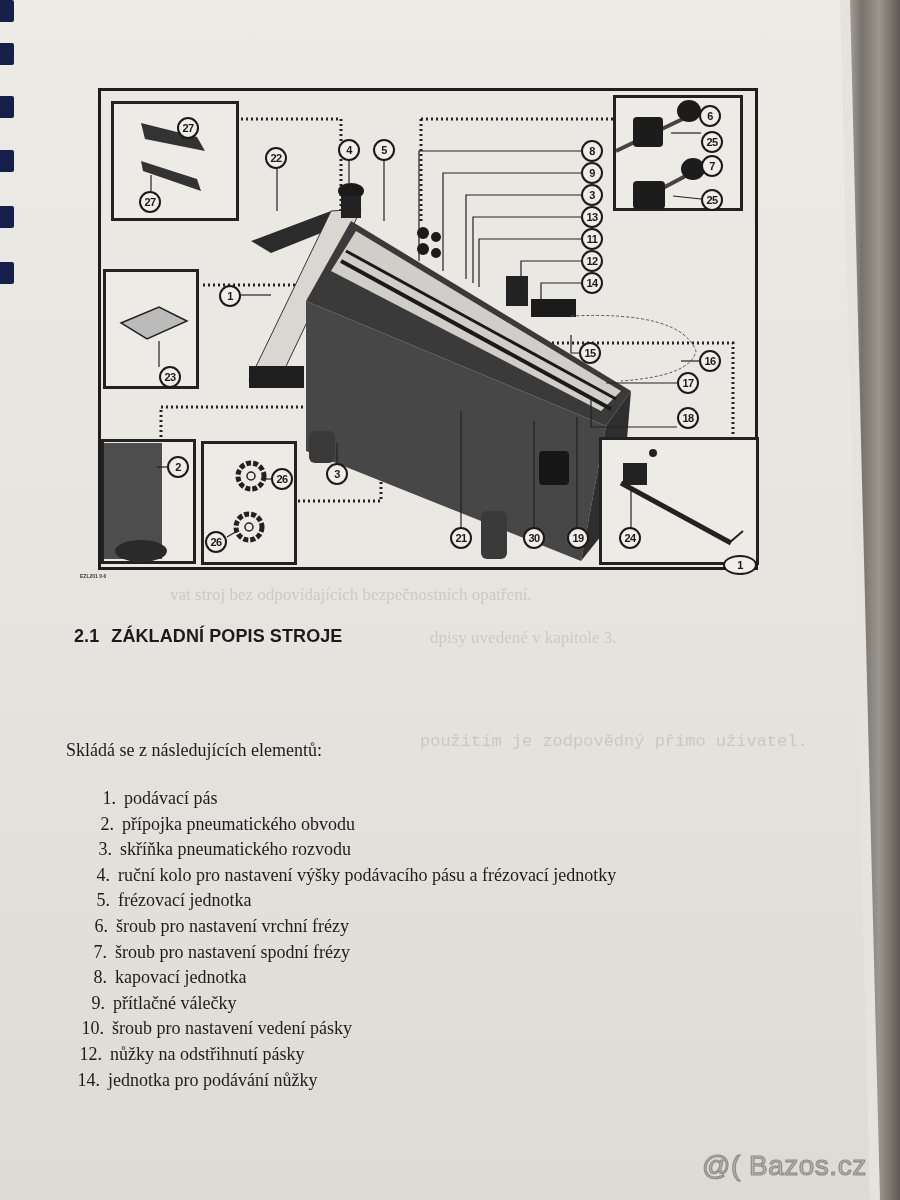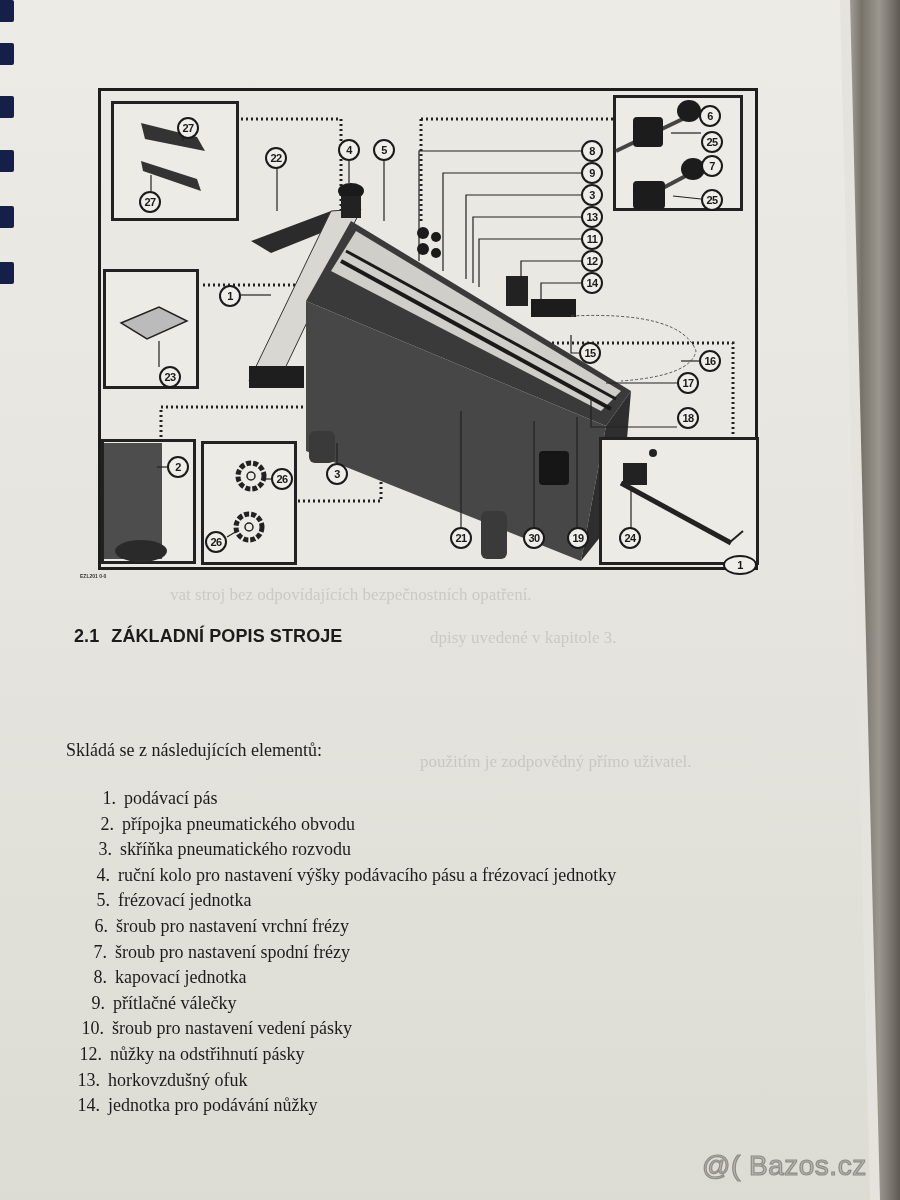--- a/index.html
+++ b/index.html
@@ -98,21 +98,21 @@
     <div class="hole" style="top:43px"></div>
     <div class="hole" style="top:96px"></div>
     <div class="hole" style="top:150px"></div>
     <div class="hole" style="top:206px"></div>
     <div class="hole" style="top:262px"></div>
   </div>
 
   <div class="bleed" style="left:250px; top:540px;">s vyhovujícím odsáváním pilin.</div>
   <div class="bleed" style="left:170px; top:585px;">vat stroj bez odpovídajících bezpečnostních opatření.</div>
   <div class="bleed" style="left:430px; top:628px;">dpisy uvedené v kapitole 3.</div>
-  <div class="bleed" style="left:420px; top:752px;">použitím je zodpovědný přímo uživatel.</div>
+  <div class="bleed" style="left:420px; top:732px;font-family:Liberation Mono, monospace;">použitím je zodpovědný přímo uživatel.</div>
 
   <div class="diagram">
     <svg width="660" height="482" viewBox="0 0 660 482">
 
       <g stroke="#222" stroke-width="3" stroke-dasharray="2 3" fill="none">
         <polyline points="140,28 240,28 240,190"></polyline>
         <polyline points="320,28 320,130"></polyline>
         <polyline points="512,28 320,28"></polyline>
         <polyline points="102,194 330,194"></polyline>
         <polyline points="60,346 60,316 280,316 280,410 196,410"></polyline>
@@ -314,23 +314,19 @@
       </li>
     <li class="two" style="padding-left:2px">
         <span class="n">10.</span>
         <span>šroub pro nastavení vedení pásky</span>
       </li>
     <li class="two" style="padding-left:0px">
         <span class="n">12.</span>
         <span>nůžky na odstřihnutí pásky</span>
       </li>
     <li class="two" style="margin-left:-2px">
-        <span class="n">13.</span>
-        <span>horkovzdušný ofuk</span>
-      </li>
-    <li class="two" style="margin-left:-2px">
         <span class="n">14.</span>
         <span>jednotka pro podávání nůžky</span>
       </li>
   </ul>
 </div>
 
 <div class="watermark">@( Bazos.cz</div>
 
 </body></html>

